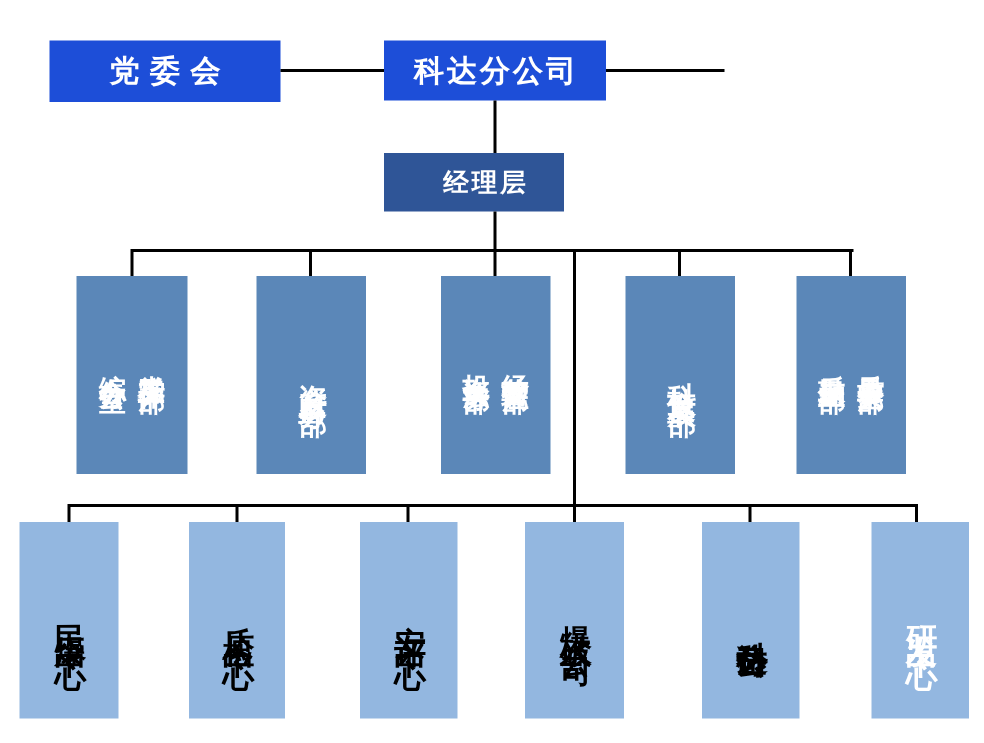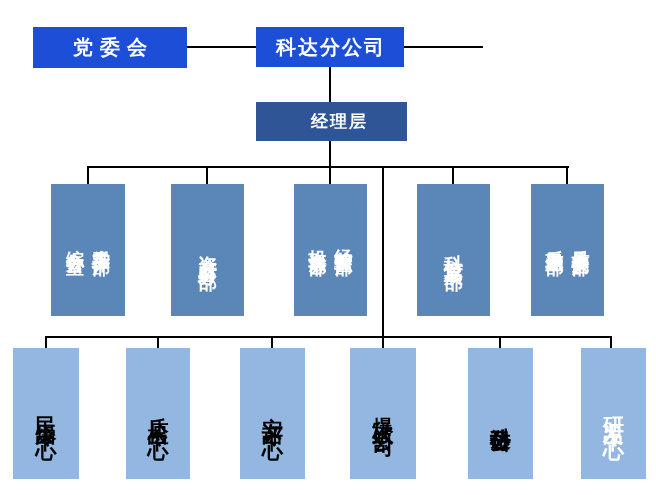--- a/index.html
+++ b/index.html
@@ -70,21 +70,21 @@
   </div>
   <div class="box orange ls-small" style="left:256px; top:27px; width:148px; height:40px;">
     <span>科达分公司</span>
   </div>
 
   <div class="hline" style="left:187px; top:46px; width:69px;"></div>
   <div class="hline" style="left:404px; top:46px; width:79px;"></div>
 
   <div class="vline" style="left:329px; top:67px; height:35px;"></div>
 
-  <div class="box darkblue" style="left:256px; top:102px; width:151px; height:39px;padding-left:16px;">
+  <div class="box darkblue" style="left:256px; top:102px; width:120px; height:39px;padding-left:16px;">
     <span>经理层</span>
   </div>
 
   <div class="vline" style="left:329px; top:141px; height:25px;"></div>
   <div class="hline" style="left:88px; top:166px; width:481px;"></div>
   <div class="vline" style="left:87px;  top:166px; height:18px;"></div>
   <div class="vline" style="left:206px; top:166px; height:18px;"></div>
   <div class="vline" style="left:329px; top:166px; height:18px;"></div>
   <div class="vline" style="left:452px; top:166px; height:18px;"></div>
   <div class="vline" style="left:566px; top:166px; height:18px;"></div>

